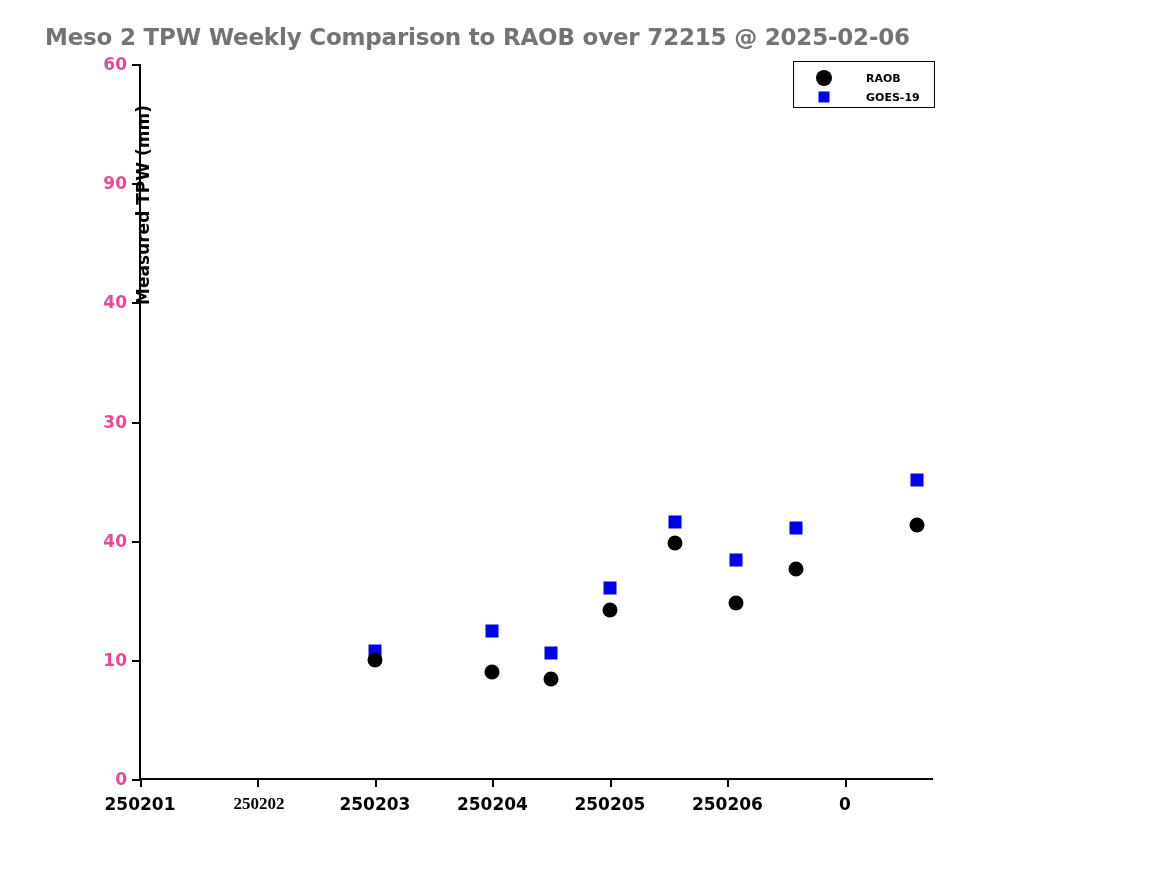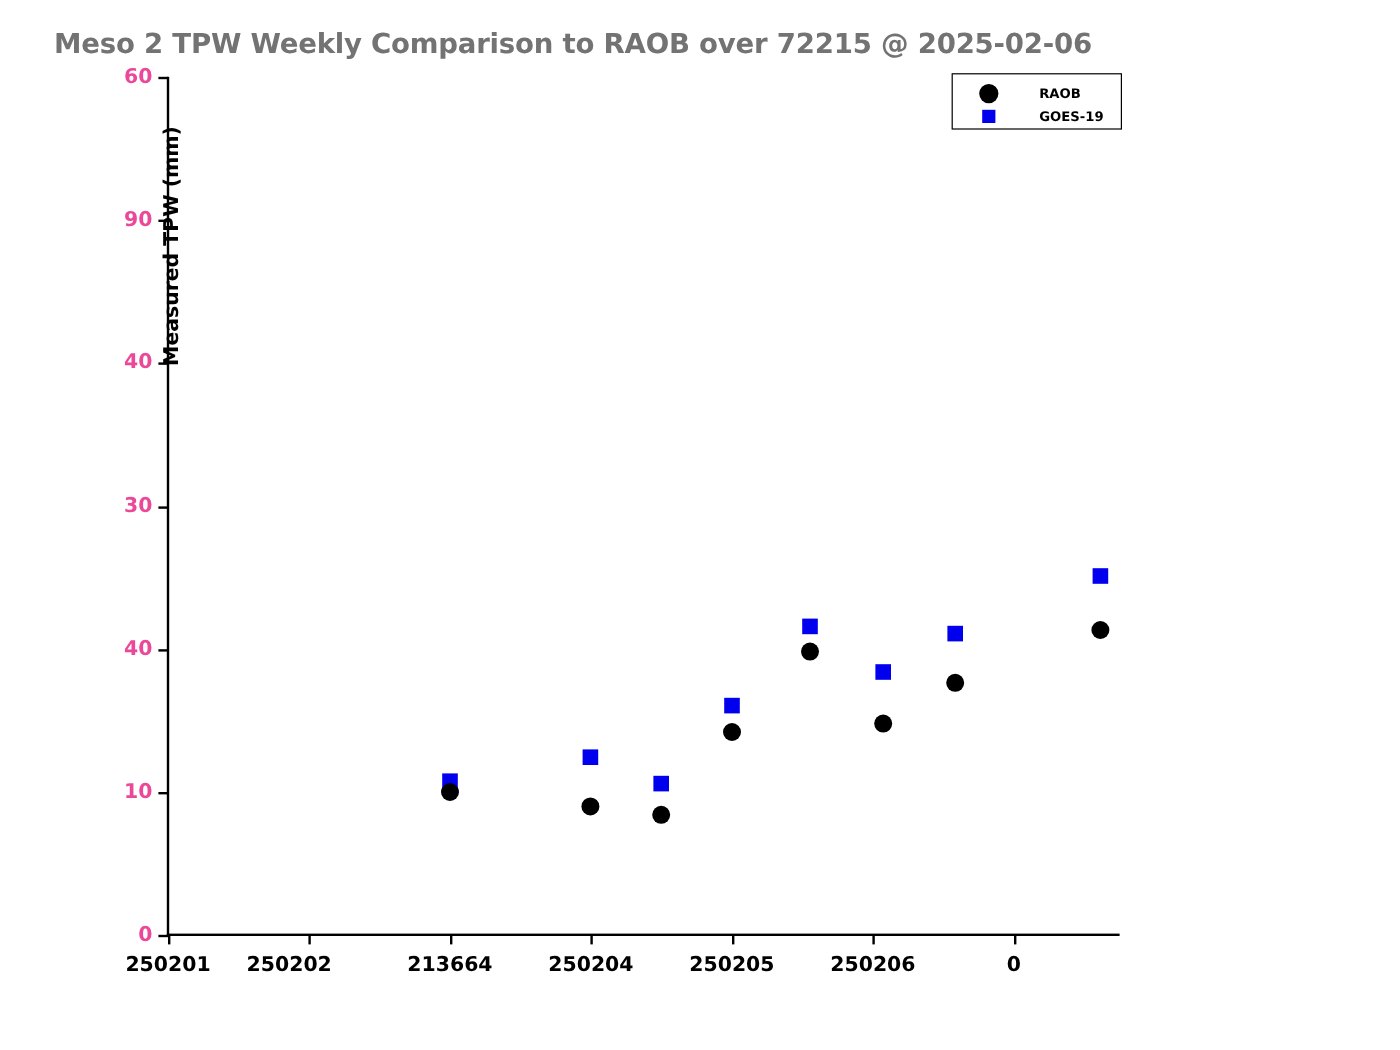--- a/index.html
+++ b/index.html
@@ -205,23 +205,23 @@
         </div>
         <div style="position: absolute; left: 0px; top: 0px;">
           <div class="ytick-mark"></div>
           <div class="ytick-label">60</div>
         </div>
       </div>
     <div id="xticks">
         <div class="xtick-mark" style="left: 0px;"></div>
         <div class="xtick-label" style="left: 0px;">250201</div>
         <div class="xtick-mark" style="left: 117.481px;"></div>
-        <div class="xtick-label" style="left: 101px;">250202</div>
+        <div class="xtick-label" style="left: 119px; font-family: Liberation Serif, serif;">250202</div>
         <div class="xtick-mark" style="left: 234.963px;"></div>
-        <div class="xtick-label" style="left: 234.963px;">213664</div>
+        <div class="xtick-label" style="left: 234.963px;">250203</div>
         <div class="xtick-mark" style="left: 352.444px;"></div>
         <div class="xtick-label" style="left: 352.444px;">250204</div>
         <div class="xtick-mark" style="left: 469.926px;"></div>
         <div class="xtick-label" style="left: 469.926px;">250205</div>
         <div class="xtick-mark" style="left: 587.407px;"></div>
         <div class="xtick-label" style="left: 587.407px;">250206</div>
         <div class="xtick-mark" style="left: 704.889px;"></div>
         <div class="xtick-label" style="left: 704.889px;">0</div>
       </div>
     <div id="points-layer">

